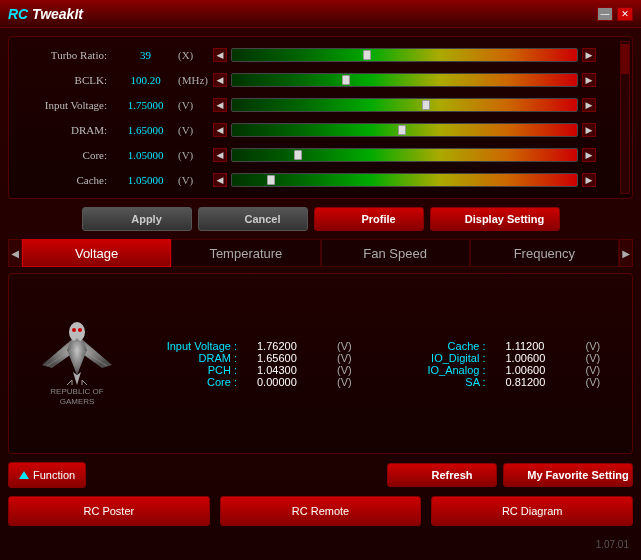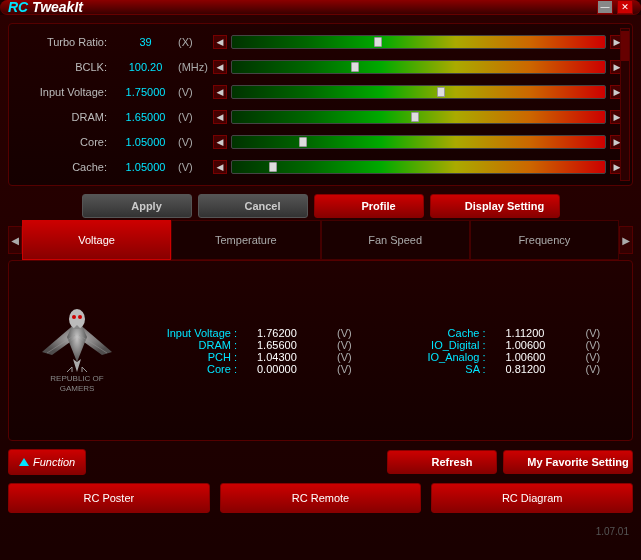--- a/index.html
+++ b/index.html
@@ -8,27 +8,26 @@
       height: 560px;
       background: #1a0000;
       font-family: Arial, sans-serif;
       font-size: 12px;
       color: #ccc;
       overflow: hidden;
     }
 
     .title-bar {
       background: linear-gradient(to bottom, #8b0000, #3a0000);
-      height: 15px;
+      height: 28px;
       display: flex;
       align-items: center;
       justify-content: space-between;
       padding: 0 8px;
       border-bottom: 1px solid #600;
-      border-radius: 14px;
     }
     .title-text {
       color: #fff;
       font-size: 14px;
       font-weight: bold;
       font-style: italic;
     }
     .title-text span { color: #00e5ff; }
     .window-controls { display: flex; gap: 4px; }
     .win-btn {
@@ -76,21 +75,22 @@
       width: 8px;
       height: 30px;
       position: absolute;
       top: 2px;
     }
 
     .slider-row {
       display: flex;
       align-items: center;
       height: 20px;
-      padding-right: 4px;
+      padding-right: 32px;
+      font-family: Liberation Serif, serif;
     }
     .slider-label {
       width: 100px;
       text-align: right;
       color: #bbb;
       font-size: 11px;
       padding-right: 6px;
     }
     .slider-value {
       width: 65px;
@@ -180,23 +180,23 @@
     .tab-arrow {
       width: 14px; height: 28px;
       background: #300;
       border: 1px solid #500;
       display: flex; align-items: center; justify-content: center;
       color: #aaa; font-size: 10px;
       cursor: pointer;
     }
     .tab {
       flex: 1;
-      height: 40px;
-      display: flex; align-items: center; justify-content: center;
-      font-size: 11px;
+      height: 28px;
+      display: flex; align-items: center; justify-content: center;
+      font-size: 13px;
       color: #aaa;
       cursor: pointer;
       border: 1px solid #400;
       background: #1a0000;
     }
     .tab.active {
       background: linear-gradient(to bottom, #cc0000, #880000);
       color: #fff;
       border-color: #cc0000;
     }
@@ -271,21 +271,20 @@
       height: 26px;
       background: linear-gradient(to bottom, #cc0000, #880000);
       color: #fff;
       border: 1px solid #800;
       border-radius: 3px;
       cursor: pointer;
       font-size: 11px;
       display: flex; align-items: center; justify-content: center;
       gap: 4px;
       padding: 0 10px;
-      font-style: italic;
     }
     .spacer { flex: 1; }
 
     .rc-buttons-row {
       display: flex;
       gap: 10px;
       justify-content: center;
       height: 34px;
     }
     .btn-rc {

